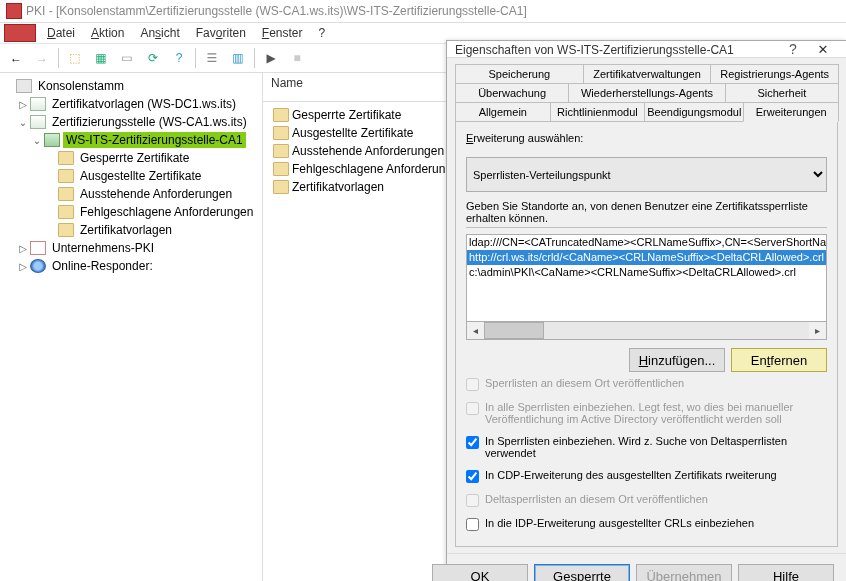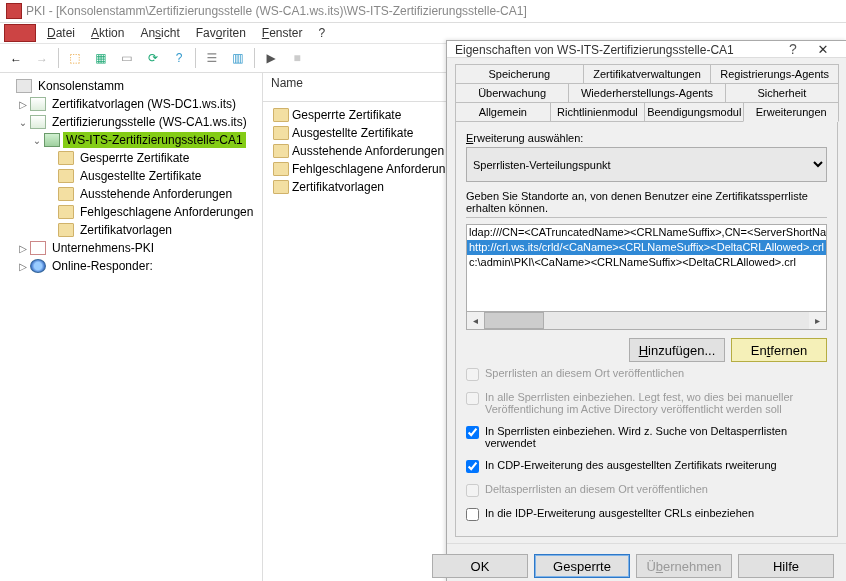--- a/index.html
+++ b/index.html
@@ -35,21 +35,21 @@
 .dialog{position:absolute;left:446px;top:40px;width:399px;height:540px;background:#f0f0f0;border-left:1px solid #aaa;border-top:1px solid #aaa;box-shadow:-1px 0 4px rgba(0,0,0,.15);display:flex;flex-direction:column}
 .dlg-title{height:28px;display:flex;align-items:flex-end;padding:0 8px;background:#fff;border-bottom:1px solid #ddd}
 .dlg-title span{flex:1;color:#333;font-size:12px}
 .dlg-title .q{width:30px;text-align:center;color:#555;font-size:14px}
 .dlg-title .x{width:30px;text-align:center;color:#333;font-size:13px}
 .tabs{padding:6px 8px 0 8px}
 .tabrow{display:flex}
 .tab{flex:1;text-align:center;padding:3px 2px;font-size:11px;background:#f0f0f0;border:1px solid #bfbfbf;border-bottom:none;margin-right:-1px;position:relative}
 .tab.active{background:#f0f0f0;z-index:2;border-bottom:1px solid #f0f0f0;margin-bottom:-1px}
 .tabbody{border:1px solid #bfbfbf;margin:0 8px 6px 8px;padding:10px;background:#f0f0f0;flex:1;font-size:11px;display:flex;flex-direction:column}
-.sel-lbl{margin-bottom:3px}
+.sel-lbl{margin-bottom:13px}
 select.ext{width:100%;height:35px;border:1px solid #adadad;background:#e8e8e8;font-size:11px;padding:1px 2px}
 .info{margin:8px 0 3px 0}
 .locbox{border:1px solid #adadad;background:#fff;height:86px;overflow:hidden;font-size:11px;font-family:"Segoe UI",Tahoma,sans-serif}
 .locbox .row{white-space:nowrap;padding:0 2px;height:15px;line-height:15px;overflow:hidden}
 .locbox .row.hl{background:#3089d6;color:#fff}
 .hscroll{display:flex;align-items:center;border:1px solid #adadad;border-top:none;background:#f0f0f0;height:17px}
 .hscroll .arr{width:17px;text-align:center;color:#555;font-size:10px}
 .hscroll .track{flex:1;background:#e8e8e8;height:100%;position:relative}
 .hscroll .thumb{position:absolute;left:0;top:0;width:60px;height:100%;background:#cdcdcd;border:1px solid #adadad;box-sizing:border-box}
 .btnrow{display:flex;justify-content:flex-end;gap:6px;margin-top:8px}

